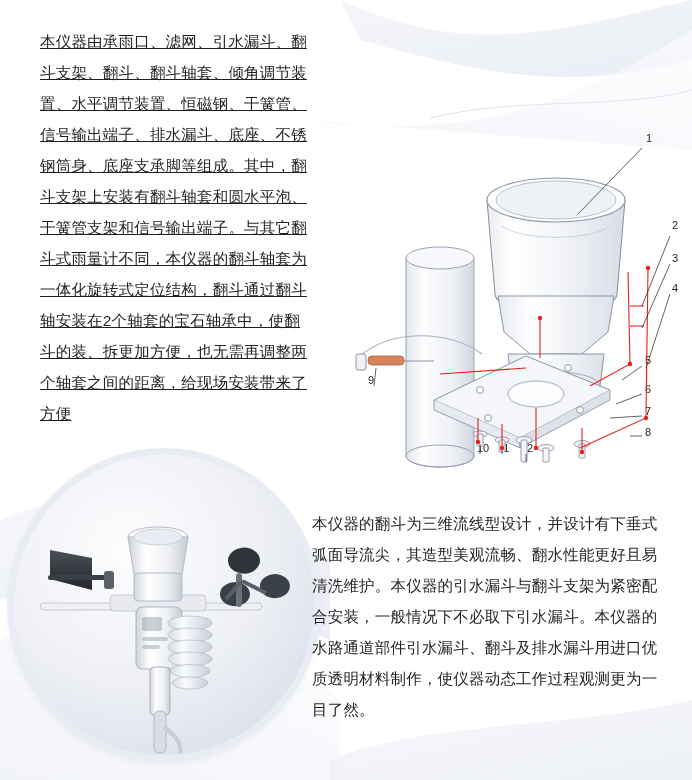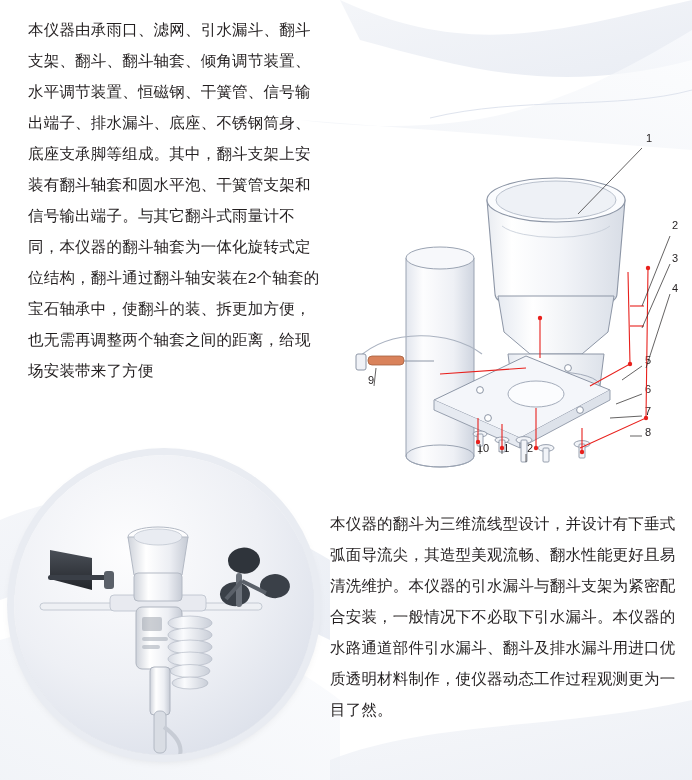--- a/index.html
+++ b/index.html
@@ -13,25 +13,25 @@
   
   .bg-wrap{position:absolute;inset:0;overflow:hidden;z-index:0;}
   .bg-wrap svg{position:absolute;top:0;left:0;}
 
   
   .top-text{
     position:absolute;left:24px;top:10px;width:300px;
     font-size:15.5px;line-height:31px;color:#231f20;
     letter-spacing:.2px;z-index:3;
   }
-  .top-text p{margin:4px;}
+  .top-text p{margin:16px;text-decoration:underline;}
 
   
   .bottom-text{
-    position:absolute;left:330px;top:508px;width:352px;
+    position:absolute;left:312px;top:508px;width:352px;
     font-size:15.5px;line-height:31px;color:#231f20;
     letter-spacing:.2px;z-index:3;
   }
   .bottom-text p{margin:0;}
 
   
   .drawing{position:absolute;left:330px;top:118px;width:362px;height:380px;z-index:2;}
 
   
   .photo-circle{

